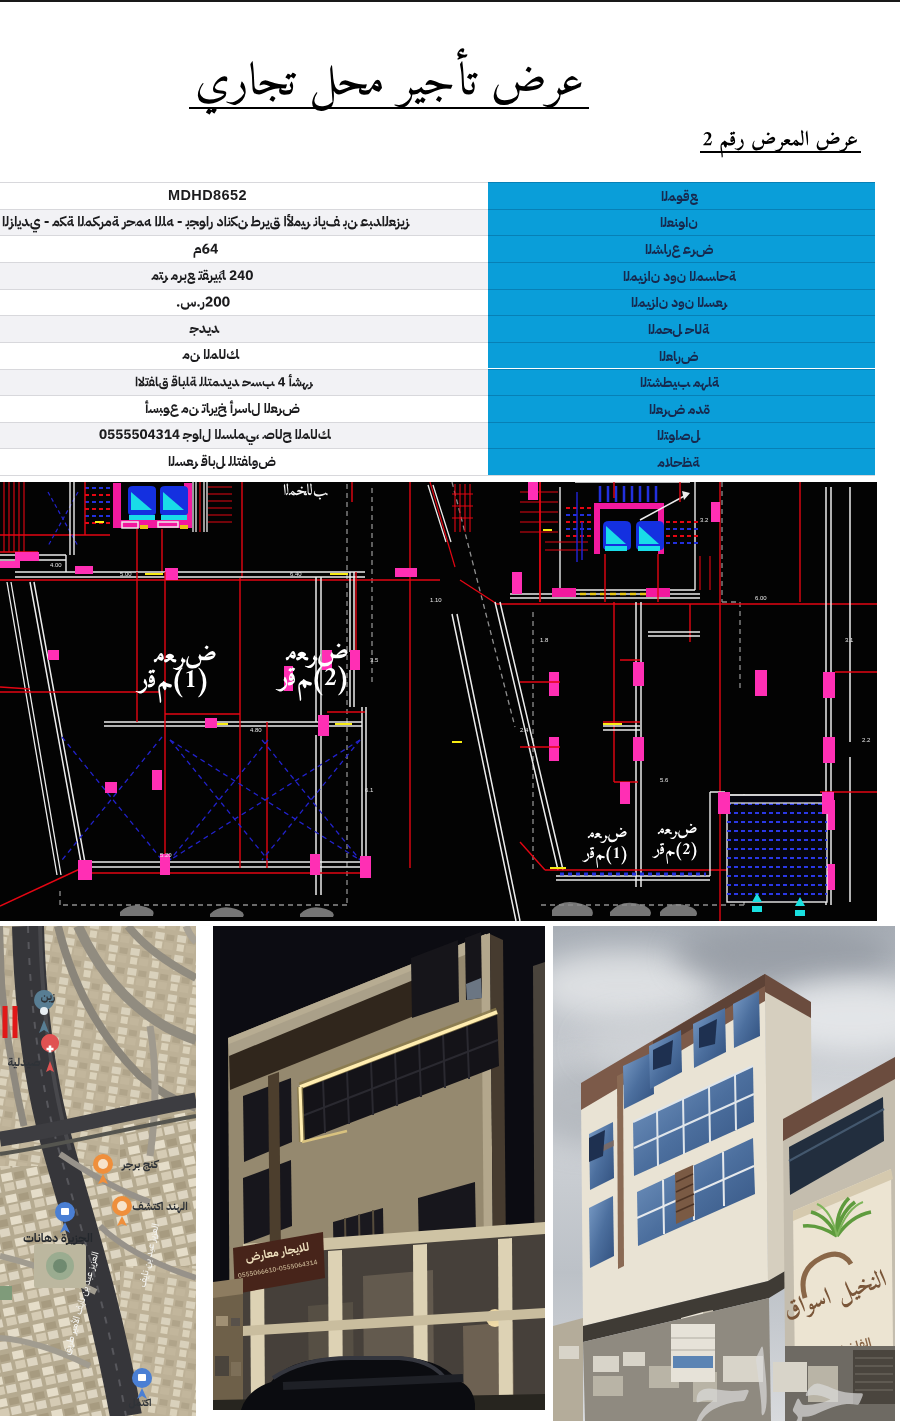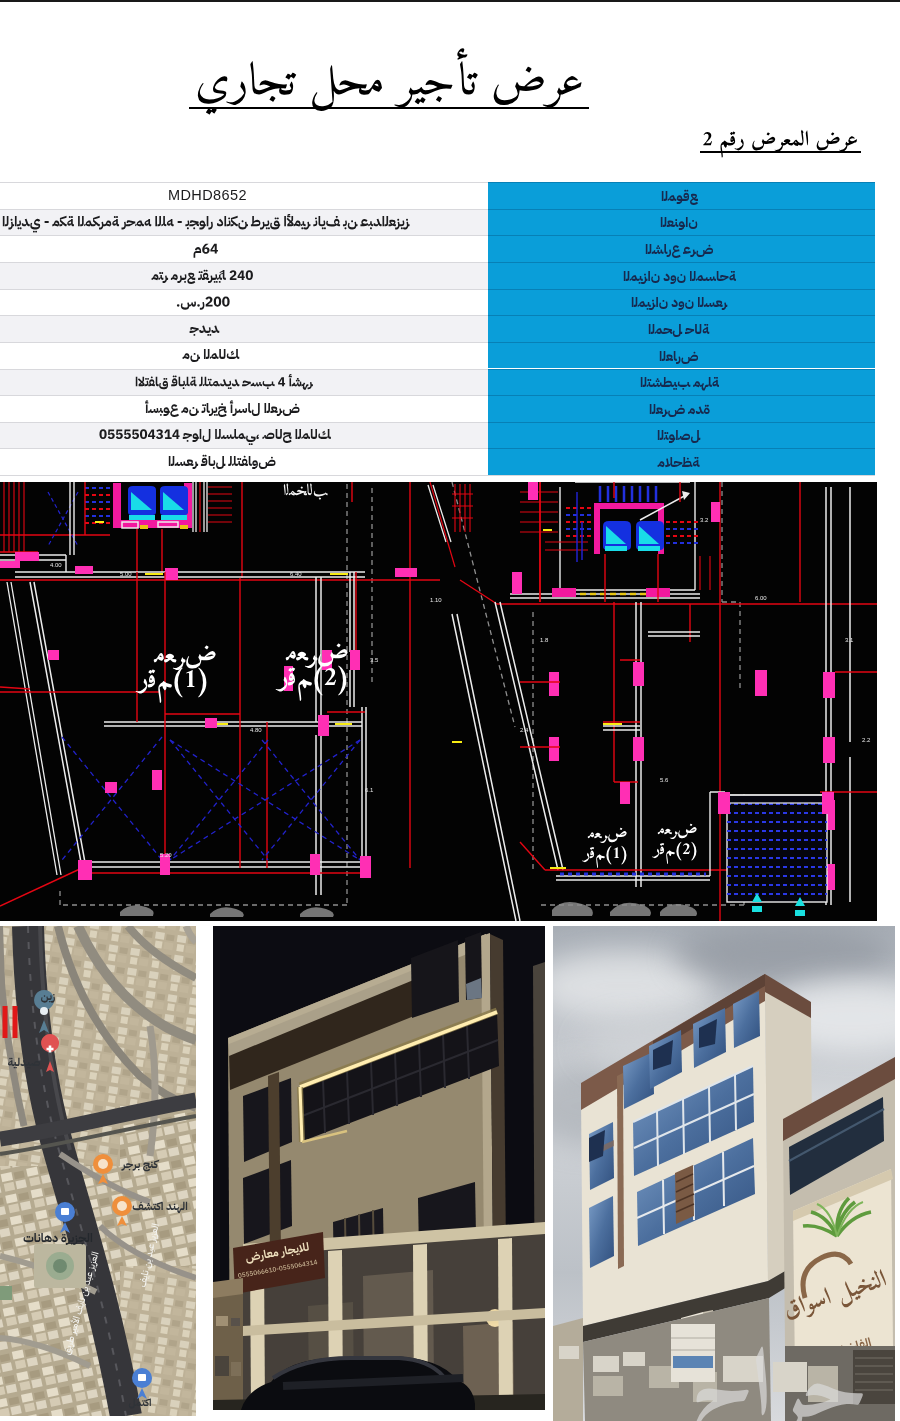--- a/index.html
+++ b/index.html
@@ -123,21 +123,21 @@
       <path transform="translate(0,16.88) scale(0.013500,-0.013500)" fill="#17294e" d="M60 740H180V0H60Z M210 120 240 150H284Q322 150 334 164Q347 179 347 210V740H467V210Q467 103 426 52Q384 1 284 0H210Z M497 120 527 150H557Q637 150 637 220V363H747V220Q747 150 817 150H857V30L827 0Q747 0 705 32Q664 65 650 135H644Q630 65 596 32Q562 0 497 0ZM761 443Q735 443 719 459Q702 475 702 510Q702 545 719 561Q735 577 761 577H781Q807 577 823 561Q840 545 840 510Q840 475 823 459Q807 443 781 443ZM603 443Q577 443 561 459Q544 475 544 510Q544 545 561 561Q577 577 603 577H623Q649 577 665 561Q682 545 682 510Q682 475 665 459Q649 443 623 443Z M887 -90H951Q1046 -90 1103 -66Q1161 -42 1185 0H1069Q988 0 943 48Q897 95 897 180Q897 232 913 276Q928 321 955 354Q983 386 1021 404Q1058 423 1102 423Q1193 423 1246 351Q1299 279 1304 150H1355V30L1325 0H1291Q1263 -115 1181 -178Q1098 -240 961 -240H887ZM997 200Q997 173 1019 162Q1041 150 1079 150H1204V153Q1204 207 1171 240Q1139 273 1089 273Q1050 273 1023 252Q997 232 997 200Z M1415 740H1535V0H1415Z M1815 220Q1815 177 1839 161L1883 237Q1918 298 1955 341Q1991 384 2031 411Q2071 438 2115 450Q2160 463 2211 463Q2329 463 2388 398Q2447 334 2447 219Q2447 106 2383 53Q2319 0 2181 0H1895Q1815 0 1773 32Q1732 65 1718 135H1712Q1698 65 1664 32Q1630 0 1565 0V120L1595 150H1625Q1705 150 1705 220V283H1815ZM2181 150Q2229 150 2261 154Q2292 157 2311 166Q2331 174 2339 189Q2347 204 2347 228Q2347 271 2319 292Q2291 313 2226 313H2196Q2151 313 2117 310Q2083 306 2057 296Q2031 286 2010 268Q1989 250 1970 221L1927 156L1930 150Z M2798 -240Q2659 -240 2588 -168Q2517 -97 2517 34Q2517 79 2530 136Q2542 192 2564 245L2660 217Q2640 174 2628 130Q2617 86 2617 54Q2617 -9 2654 -44Q2692 -78 2758 -78H2838Q2877 -78 2904 -68Q2931 -59 2948 -38Q2964 -16 2972 18Q2979 53 2979 103V740H3099V150H3210V30L3180 0H3091Q3071 -123 3000 -182Q2929 -240 2798 -240Z"></path>
     </g>
   </svg>
 
 <svg style="position:absolute;left:658.2px;top:450.0px;overflow:visible" width="41.6" height="25.6">
     <g>
       <path transform="translate(0,16.88) scale(0.013500,-0.013500)" fill="#17294e" d="M117 56Q94 25 60 12Q25 0 -30 0V120L0 150Q37 150 54 161Q71 172 82 200L110 269Q123 301 139 329Q155 357 177 378Q199 399 226 411Q254 423 290 423Q384 423 432 349Q479 275 479 144V115L384 -26ZM172 195 373 134V144Q373 204 344 238Q315 272 265 272Q233 272 210 255Q186 238 174 201Z M524 116 686 154 608 595 726 616 803 184Q839 195 862 208Q886 221 900 238Q914 254 920 276Q925 299 925 329V740H1045V220Q1045 150 1115 150H1155V30L1125 0Q1028 1 983 50Q938 99 938 204V214H932Q918 131 884 85Q851 39 792 25L558 -30Z M1125 120 1155 150H1224Q1280 150 1325 152Q1369 153 1409 159Q1449 165 1487 177Q1525 189 1568 210L1605 228V233L1445 267L1294 304V229H1179V306Q1179 377 1209 410Q1240 443 1303 443Q1311 443 1319 442Q1328 441 1339 439Q1351 437 1367 433Q1383 429 1407 423L1600 373Q1640 362 1686 356Q1732 350 1777 350H1797V200H1719L1625 136Q1559 91 1507 64Q1454 38 1407 24Q1360 9 1316 4Q1272 0 1224 0H1125Z M2518 0Q2483 0 2451 8Q2420 17 2392 40Q2328 0 2210 0H1787V120L1817 150H1862L1887 193V740H2007V484L1995 367L2003 363Q2054 416 2112 440Q2170 463 2240 463Q2358 463 2417 398Q2476 334 2476 219Q2476 181 2469 153Q2494 150 2518 150H2548V30ZM2210 150Q2258 150 2289 154Q2321 157 2341 166Q2360 174 2368 189Q2376 204 2376 228Q2376 271 2348 292Q2320 313 2255 313H2225Q2180 313 2146 310Q2112 306 2086 296Q2060 286 2039 268Q2018 250 1999 221L1956 156L1959 150ZM2200 543Q2174 543 2157 559Q2141 575 2141 610Q2141 645 2157 661Q2174 677 2200 677H2220Q2246 677 2263 661Q2279 645 2279 610Q2279 575 2263 559Q2246 543 2220 543Z M3048 0Q2957 1 2915 44Q2873 88 2873 164V169H2867Q2859 134 2848 110Q2838 86 2822 72Q2806 57 2784 50Q2762 44 2732 44Q2660 44 2624 82Q2588 121 2588 191Q2588 273 2634 324Q2679 376 2756 414L2868 470V525H2988V204Q2988 174 3002 162Q3015 150 3048 150H3078V30ZM2765 194Q2823 194 2846 205Q2868 216 2868 245V365L2794 330Q2767 317 2748 307Q2728 297 2714 286Q2701 276 2694 265Q2688 254 2688 240Q2688 215 2704 204Q2721 194 2765 194ZM2919 605Q2893 605 2876 621Q2860 637 2860 672Q2860 707 2876 723Q2893 739 2919 739H2939Q2965 739 2982 723Q2998 707 2998 672Q2998 637 2982 621Q2965 605 2939 605ZM2761 605Q2735 605 2718 621Q2702 637 2702 672Q2702 707 2718 723Q2735 739 2761 739H2781Q2807 739 2824 723Q2840 707 2840 672Q2840 637 2824 621Q2807 605 2781 605Z"></path>
     </g>
   </svg>
 
-<div class="abs" style="left:168px;top:187px;width:80px;height:16px;font-weight:normal;font-size:14.5px;letter-spacing:0.4px;color:#1c1c1e">MDHD8652</div>
+<div class="abs" style="left:168px;top:187px;width:80px;height:16px;font-weight:bold;font-size:14.5px;letter-spacing:0.4px;color:#1c1c1e">MDHD8652</div>
 
 <svg style="position:absolute;left:2.0px;top:208.8px;overflow:visible" width="407.6" height="26.2">
     <g>
       <path transform="translate(0,17.25) scale(0.013800,-0.013800)" fill="#1c1c1e" d="M60 740H180V0H60Z M210 120 240 150H284Q322 150 334 164Q347 179 347 210V740H467V210Q467 103 426 52Q384 1 284 0H210Z M467 -90H507Q598 -90 641 -53Q683 -16 682 70Q682 93 679 118Q676 144 671 173L650 306L759 323L774 230Q778 208 781 188Q783 168 785 150H877V30L847 0H785Q768 -111 697 -176Q627 -240 508 -240H467ZM681 403Q655 403 639 419Q622 435 622 470Q622 505 639 521Q655 537 681 537H701Q727 537 743 521Q760 505 760 470Q760 435 743 419Q727 403 701 403Z M937 740H1057V0H937Z M1342 -215Q1316 -215 1299 -199Q1283 -183 1283 -148Q1283 -113 1299 -97Q1316 -81 1342 -81H1362Q1388 -81 1405 -97Q1421 -113 1421 -148Q1421 -183 1405 -199Q1388 -215 1362 -215ZM1184 -215Q1158 -215 1141 -199Q1125 -183 1125 -148Q1125 -113 1141 -97Q1158 -81 1184 -81H1204Q1230 -81 1247 -97Q1263 -113 1263 -148Q1263 -183 1247 -199Q1230 -215 1204 -215ZM1087 120 1117 150H1146Q1182 150 1205 153Q1229 156 1243 164Q1258 171 1263 182Q1269 194 1269 211Q1269 226 1267 250Q1264 273 1257 311L1240 404L1349 422L1364 329Q1369 302 1372 269Q1375 236 1375 211Q1375 102 1321 51Q1268 0 1146 0H1087Z M1579 0Q1509 0 1472 35Q1435 70 1435 147V214H1550V150H1687Q1720 150 1735 160Q1751 170 1751 193Q1751 204 1747 219Q1742 234 1737 249L1649 502L1777 547L1878 258Q1889 225 1900 204Q1911 183 1923 171Q1936 159 1951 154Q1965 150 1985 150H2015V30L1985 0Q1943 0 1912 6Q1881 12 1857 28Q1832 44 1813 70Q1793 96 1775 137L1771 135Q1765 99 1755 73Q1744 47 1728 31Q1712 15 1689 8Q1666 0 1634 0Z M2391 -240Q2311 -240 2247 -222Q2184 -203 2140 -168Q2096 -132 2073 -82Q2050 -31 2050 34Q2050 79 2063 136Q2075 192 2097 245L2193 217Q2173 174 2161 130Q2150 86 2150 54Q2150 -9 2203 -44Q2256 -78 2351 -78H2431Q2534 -78 2595 -48Q2655 -19 2663 35L2510 61Q2418 76 2370 119Q2322 162 2322 239Q2322 290 2341 342Q2360 395 2395 438Q2429 481 2477 508Q2524 536 2581 536Q2644 536 2691 503Q2739 470 2768 413L2661 318Q2646 344 2619 365Q2592 386 2551 386Q2526 386 2503 376Q2480 367 2462 352Q2444 336 2433 316Q2422 296 2422 275Q2422 247 2449 232Q2477 218 2534 208L2659 187Q2716 177 2740 144Q2764 112 2764 50Q2764 -19 2739 -73Q2713 -127 2665 -164Q2617 -201 2548 -220Q2479 -240 2391 -240ZM2460 -455Q2434 -455 2417 -439Q2401 -423 2401 -388Q2401 -353 2417 -337Q2434 -321 2460 -321H2480Q2506 -321 2523 -337Q2539 -353 2539 -388Q2539 -423 2523 -439Q2506 -455 2480 -455ZM2302 -455Q2276 -455 2259 -439Q2243 -423 2243 -388Q2243 -353 2259 -337Q2276 -321 2302 -321H2322Q2348 -321 2365 -337Q2381 -353 2381 -388Q2381 -423 2365 -439Q2348 -455 2322 -455Z M3087 233V377H3384V233Z M3790 56Q3767 25 3733 12Q3698 0 3643 0V120L3673 150Q3710 150 3727 161Q3744 172 3755 200L3783 269Q3796 301 3812 329Q3828 357 3850 378Q3872 399 3899 411Q3927 423 3963 423Q4057 423 4105 349Q4152 275 4152 144V115L4057 -26ZM3845 195 4046 134V144Q4046 204 4017 238Q3988 272 3938 272Q3906 272 3883 255Q3859 238 3847 201Z M4157 120 4187 150H4281Q4317 150 4331 158Q4344 165 4344 184Q4344 197 4337 208Q4330 218 4313 232L4197 336V600L4677 752V620L4247 485V479L4502 246Q4534 216 4559 198Q4585 179 4607 168Q4628 158 4647 154Q4666 150 4687 150V30L4657 0Q4623 0 4595 6Q4568 13 4541 30Q4514 48 4485 78Q4455 107 4418 153L4391 186L4386 183Q4390 164 4390 143Q4390 113 4381 87Q4372 61 4355 42Q4338 22 4314 11Q4290 0 4260 0H4157Z M5187 0Q5096 1 5054 44Q5012 88 5012 164V169H5006Q4998 134 4987 110Q4977 86 4961 72Q4945 57 4923 50Q4901 44 4871 44Q4799 44 4763 82Q4727 121 4727 191Q4727 273 4773 324Q4818 376 4895 414L5007 470V525H5127V204Q5127 174 5141 162Q5154 150 5187 150H5217V30ZM4904 194Q4962 194 4985 205Q5007 216 5007 245V365L4933 330Q4906 317 4887 307Q4867 297 4853 286Q4840 276 4833 265Q4827 254 4827 240Q4827 215 4843 204Q4860 194 4904 194ZM5058 605Q5032 605 5015 621Q4999 637 4999 672Q4999 707 5015 723Q5032 739 5058 739H5078Q5104 739 5121 723Q5137 707 5137 672Q5137 637 5121 621Q5104 605 5078 605ZM4900 605Q4874 605 4857 621Q4841 637 4841 672Q4841 707 4857 723Q4874 739 4900 739H4920Q4946 739 4963 723Q4979 707 4979 672Q4979 637 4963 621Q4946 605 4920 605Z M5513 740H5633V0H5513Z M5663 120 5693 150H5737Q5775 150 5787 164Q5800 179 5800 210V740H5920V210Q5920 103 5879 52Q5837 1 5737 0H5663Z M5950 120 5980 150H6067Q6066 156 6066 162Q6066 168 6066 174Q6066 295 6206 376L6270 413H6402L6481 201Q6492 170 6508 160Q6525 150 6558 150H6588V30L6558 0Q6492 0 6454 20Q6416 41 6391 85L6385 84V0H6258Q6185 0 6141 30Q6097 59 6079 104H6070Q6042 0 5950 0ZM6157 188Q6157 166 6174 158Q6191 150 6215 150H6362L6312 282L6221 246Q6189 233 6173 220Q6157 206 6157 188Z M6558 120 6588 150H6682Q6718 150 6732 158Q6745 165 6745 184Q6745 197 6738 208Q6731 218 6714 232L6598 336V600L7078 752V620L6648 485V479L6903 246Q6935 216 6960 198Q6986 179 7008 168Q7029 158 7048 154Q7067 150 7088 150V30L7058 0Q7024 0 6996 6Q6969 13 6942 30Q6915 48 6886 78Q6856 107 6819 153L6792 186L6787 183Q6791 164 6791 143Q6791 113 6782 87Q6773 61 6756 42Q6739 22 6715 11Q6691 0 6661 0H6558Z M7028 -90H7068Q7159 -90 7202 -53Q7244 -16 7243 70Q7243 93 7240 118Q7237 144 7232 173L7211 306L7320 323L7335 230Q7339 208 7342 188Q7344 168 7346 150H7438V30L7408 0H7346Q7329 -111 7258 -176Q7188 -240 7069 -240H7028Z M7555 56Q7532 25 7498 12Q7463 0 7408 0V120L7438 150Q7475 150 7492 161Q7509 172 7520 200L7548 269Q7561 301 7577 329Q7593 357 7615 378Q7637 399 7664 411Q7692 423 7728 423Q7822 423 7870 349Q7917 275 7917 144V115L7822 -26ZM7610 195 7811 134V144Q7811 204 7782 238Q7753 272 7703 272Q7671 272 7648 255Q7624 238 7612 201Z M8452 0Q8361 1 8319 44Q8277 88 8277 164V169H8271Q8263 134 8252 110Q8242 86 8226 72Q8210 57 8188 50Q8166 44 8136 44Q8064 44 8028 82Q7992 121 7992 191Q7992 273 8038 324Q8083 376 8160 414L8272 470V525H8392V204Q8392 174 8406 162Q8419 150 8452 150H8482V30ZM8169 194Q8227 194 8250 205Q8272 216 8272 245V365L8198 330Q8171 317 8152 307Q8132 297 8118 286Q8105 276 8098 265Q8092 254 8092 240Q8092 215 8108 204Q8125 194 8169 194ZM8323 605Q8297 605 8280 621Q8264 637 8264 672Q8264 707 8280 723Q8297 739 8323 739H8343Q8369 739 8386 723Q8402 707 8402 672Q8402 637 8386 621Q8369 605 8343 605ZM8165 605Q8139 605 8122 621Q8106 637 8106 672Q8106 707 8122 723Q8139 739 8165 739H8185Q8211 739 8228 723Q8244 707 8244 672Q8244 637 8228 621Q8211 605 8185 605Z M8658 -90H8698Q8789 -90 8832 -53Q8874 -16 8873 70Q8873 93 8870 118Q8867 144 8862 173L8841 306L8950 323L8965 230Q8973 182 8978 142Q8982 101 8982 75Q8982 3 8964 -55Q8946 -113 8910 -154Q8874 -196 8821 -218Q8768 -240 8699 -240H8658Z M8987 120 9017 150H9086Q9142 150 9187 152Q9231 153 9271 159Q9311 165 9349 177Q9387 189 9430 210L9467 228V233L9307 267L9156 304V229H9041V306Q9041 377 9071 410Q9102 443 9165 443Q9173 443 9181 442Q9190 441 9201 439Q9213 437 9229 433Q9245 429 9269 423L9462 373Q9502 362 9548 356Q9594 350 9639 350H9659V200H9581L9487 136Q9421 91 9369 64Q9316 38 9269 24Q9222 9 9178 4Q9134 0 9086 0H8987Z M9649 120 9679 150H9766Q9765 156 9765 162Q9765 168 9765 174Q9765 295 9905 376L9969 413H10101L10180 201Q10191 170 10207 160Q10224 150 10257 150H10287V30L10257 0Q10191 0 10153 20Q10115 41 10090 85L10084 84V0H9957Q9884 0 9840 30Q9796 59 9778 104H9769Q9741 0 9649 0ZM9856 188Q9856 166 9873 158Q9890 150 9914 150H10061L10011 282L9920 246Q9888 233 9872 220Q9856 206 9856 188Z M10787 0Q10696 1 10654 44Q10612 88 10612 164V169H10606Q10598 134 10587 110Q10577 86 10561 72Q10545 57 10523 50Q10501 44 10471 44Q10399 44 10363 82Q10327 121 10327 191Q10327 273 10373 324Q10418 376 10495 414L10607 470V525H10727V204Q10727 174 10741 162Q10754 150 10787 150H10817V30ZM10504 194Q10562 194 10585 205Q10607 216 10607 245V365L10533 330Q10506 317 10487 307Q10467 297 10453 286Q10440 276 10433 265Q10427 254 10427 240Q10427 215 10443 204Q10460 194 10504 194Z M11113 740H11233V0H11113Z M11263 120 11293 150H11337Q11375 150 11387 164Q11400 179 11400 210V740H11520V210Q11520 103 11479 52Q11437 1 11337 0H11263Z M11550 120 11580 150H11605Q11685 150 11685 220V740H11805V220Q11805 150 11875 150H11910V30L11880 0Q11798 0 11755 32Q11712 65 11698 135H11692Q11679 65 11646 32Q11613 0 11550 0Z M12410 0Q12319 1 12277 44Q12235 88 12235 164V169H12229Q12221 134 12210 110Q12200 86 12184 72Q12168 57 12146 50Q12124 44 12094 44Q12022 44 11986 82Q11950 121 11950 191Q11950 273 11996 324Q12041 376 12118 414L12230 470V525H12350V204Q12350 174 12364 162Q12377 150 12410 150H12440V30ZM12127 194Q12185 194 12208 205Q12230 216 12230 245V365L12156 330Q12129 317 12110 307Q12090 297 12076 286Q12063 276 12056 265Q12050 254 12050 240Q12050 215 12066 204Q12083 194 12127 194Z M12729 233V377H13026V233Z M13285 120 13315 150H13344Q13380 150 13403 153Q13427 156 13441 164Q13456 171 13461 182Q13467 194 13467 211Q13467 226 13465 250Q13462 273 13455 311L13438 404L13547 422L13562 329Q13567 302 13570 269Q13573 236 13573 211Q13573 102 13519 51Q13466 0 13344 0H13285ZM13460 -215Q13434 -215 13417 -199Q13401 -183 13401 -148Q13401 -113 13417 -97Q13434 -81 13460 -81H13480Q13506 -81 13523 -97Q13539 -113 13539 -148Q13539 -183 13523 -199Q13506 -215 13480 -215Z M13573 120 13603 150H13672Q13728 150 13773 152Q13817 153 13857 159Q13897 165 13935 177Q13973 189 14016 210L14053 228V233L13893 267L13742 304V229H13627V306Q13627 377 13657 410Q13688 443 13751 443Q13759 443 13767 442Q13776 441 13787 439Q13799 437 13815 433Q13831 429 13855 423L14048 373Q14088 362 14134 356Q14180 350 14225 350H14245V200H14175Q14176 172 14191 161Q14207 150 14245 150H14275V30L14245 0Q14170 1 14129 34Q14087 68 14077 139L14073 136Q14007 91 13955 64Q13902 38 13855 24Q13808 9 13764 4Q13720 0 13672 0H13573ZM13918 -215Q13892 -215 13875 -199Q13859 -183 13859 -148Q13859 -113 13875 -97Q13892 -81 13918 -81H13938Q13964 -81 13981 -97Q13997 -113 13997 -148Q13997 -183 13981 -199Q13964 -215 13938 -215Z M14305 -90H14369Q14464 -90 14521 -66Q14579 -42 14603 0H14487Q14406 0 14361 48Q14315 95 14315 180Q14315 232 14331 276Q14346 321 14373 354Q14401 386 14439 404Q14476 423 14520 423Q14611 423 14664 351Q14717 279 14722 150H14773V30L14743 0H14709Q14681 -115 14599 -178Q14516 -240 14379 -240H14305ZM14415 200Q14415 173 14437 162Q14459 150 14497 150H14622V153Q14622 207 14589 240Q14557 273 14507 273Q14468 273 14441 252Q14415 232 14415 200Z M14833 740H14953V0H14833Z M14953 -90H14993Q15084 -90 15127 -53Q15169 -16 15168 70Q15168 93 15165 118Q15162 144 15157 173L15136 306L15245 323L15260 230Q15268 182 15273 142Q15277 101 15277 75Q15277 3 15259 -55Q15241 -113 15205 -154Q15169 -196 15116 -218Q15063 -240 14994 -240H14953Z M15722 0Q15652 0 15615 35Q15578 70 15578 147V214H15693V150H15846Q15913 150 15913 202Q15913 214 15907 228Q15901 241 15888 258Q15875 275 15854 296Q15834 317 15804 345L15705 437L15807 547L15888 467Q15925 430 15951 398Q15977 366 15993 335Q16009 304 16016 272Q16023 239 16023 202Q16023 106 15974 53Q15925 0 15836 0Z M16118 740H16238V0H16118Z M16268 120 16298 150H16327Q16363 150 16386 153Q16410 156 16424 164Q16439 171 16444 182Q16450 194 16450 211Q16450 226 16448 250Q16445 273 16438 311L16421 404L16530 422L16545 329Q16550 302 16553 269Q16556 236 16556 211Q16556 102 16502 51Q16449 0 16327 0H16268ZM16450 502Q16424 502 16408 518Q16391 534 16391 569Q16391 604 16408 620Q16424 636 16450 636H16470Q16496 636 16512 620Q16529 604 16529 569Q16529 534 16512 518Q16496 502 16470 502Z M16556 120 16586 150H16680Q16716 150 16730 158Q16743 165 16743 184Q16743 197 16736 208Q16729 218 16712 232L16596 336V600L17076 752V620L16646 485V479L16901 246Q16933 216 16958 198Q16984 179 17006 168Q17027 158 17046 154Q17065 150 17086 150V30L17056 0Q17022 0 16994 6Q16967 13 16940 30Q16913 48 16884 78Q16854 107 16817 153L16790 186L16785 183Q16789 164 16789 143Q16789 113 16780 87Q16771 61 16754 42Q16737 22 16713 11Q16689 0 16659 0H16556Z M17432 -240Q17278 -240 17200 -168Q17121 -97 17121 34Q17121 79 17134 136Q17146 192 17168 245L17264 217Q17244 174 17232 130Q17221 86 17221 54Q17221 -9 17266 -44Q17311 -78 17392 -78H17472Q17557 -78 17597 -39Q17637 0 17637 83Q17637 106 17632 142Q17627 178 17620 210L17600 303L17708 324L17727 232Q17731 214 17734 192Q17737 171 17739 150H17829V30L17799 0H17737Q17720 -123 17646 -182Q17571 -240 17432 -240ZM17422 298Q17396 298 17380 314Q17363 330 17363 365Q17363 400 17380 416Q17396 432 17422 432H17442Q17468 432 17484 416Q17501 400 17501 365Q17501 330 17484 314Q17468 298 17442 298Z M18243 367 18251 363Q18302 416 18360 440Q18418 463 18488 463Q18606 463 18665 398Q18724 334 18724 219Q18724 106 18660 53Q18596 0 18458 0H18035V120L18065 150H18110L18135 193V740H18255V484ZM18458 150Q18506 150 18537 154Q18569 157 18589 166Q18608 174 18616 189Q18624 204 18624 228Q18624 271 18596 292Q18568 313 18503 313H18473Q18428 313 18394 310Q18360 306 18334 296Q18308 286 18287 268Q18266 250 18247 221L18204 156L18207 150Z M18699 -90H18739Q18830 -90 18873 -53Q18915 -16 18914 70Q18914 93 18911 118Q18908 144 18903 173L18882 306L18991 323L19006 230Q19010 208 19013 188Q19015 168 19017 150H19109V30L19079 0H19017Q19000 -111 18929 -176Q18859 -240 18740 -240H18699Z M19334 -215Q19308 -215 19291 -199Q19275 -183 19275 -148Q19275 -113 19291 -97Q19308 -81 19334 -81H19354Q19380 -81 19397 -97Q19413 -113 19413 -148Q19413 -183 19397 -199Q19380 -215 19354 -215ZM19176 -215Q19150 -215 19133 -199Q19117 -183 19117 -148Q19117 -113 19133 -97Q19150 -81 19176 -81H19196Q19222 -81 19239 -97Q19255 -113 19255 -148Q19255 -183 19239 -199Q19222 -215 19196 -215ZM19079 120 19109 150H19138Q19174 150 19197 153Q19221 156 19235 164Q19250 171 19255 182Q19261 194 19261 211Q19261 226 19259 250Q19256 273 19249 311L19232 404L19341 422L19356 329Q19361 302 19364 269Q19367 236 19367 211Q19367 102 19313 51Q19260 0 19138 0H19079Z M19773 -230Q19604 -230 19518 -158Q19432 -86 19432 45Q19432 90 19445 146Q19457 203 19479 256L19575 228Q19555 185 19543 141Q19532 97 19532 65Q19532 2 19585 -33Q19638 -68 19733 -68H19813Q19897 -68 19941 -52Q19985 -37 19999 0H19873Q19792 0 19747 48Q19701 95 19701 180Q19701 232 19717 276Q19732 321 19759 354Q19787 386 19825 404Q19862 423 19906 423Q19995 423 20048 351Q20101 279 20108 150H20159V30L20129 0H20101Q20092 -63 20069 -107Q20045 -151 20005 -178Q19966 -205 19909 -218Q19851 -230 19773 -230ZM19801 200Q19801 173 19823 162Q19845 150 19883 150H20008Q20006 206 19973 240Q19941 273 19893 273Q19854 273 19827 252Q19801 232 19801 200ZM19975 503Q19949 503 19933 519Q19916 535 19916 570Q19916 605 19933 621Q19949 637 19975 637H19995Q20021 637 20037 621Q20054 605 20054 570Q20054 535 20037 519Q20021 503 19995 503ZM19817 503Q19791 503 19775 519Q19758 535 19758 570Q19758 605 19775 621Q19791 637 19817 637H19837Q19863 637 19879 621Q19896 605 19896 570Q19896 535 19879 519Q19863 503 19837 503Z M20455 740H20575V0H20455Z M20675 150 20847 305 20615 523 20702 617 20942 391Q20959 410 20967 432Q20974 455 20974 492V740H21094V492Q21094 466 21089 444Q21085 422 21075 402Q21066 382 21050 364Q21034 345 21012 325L21047 293Q21068 273 21083 255Q21098 237 21107 219Q21116 201 21120 182Q21124 162 21124 140Q21124 110 21113 84Q21103 59 21085 40Q21066 21 21041 10Q21016 0 20986 0H20675ZM20914 243 20808 154 20809 150H21014ZM20662 739H20704L20705 744Q20685 766 20685 797Q20685 839 20715 866Q20746 894 20794 894Q20823 894 20850 882Q20877 870 20897 849L20849 782Q20825 806 20794 806Q20777 806 20767 798Q20756 790 20756 779Q20756 746 20825 746H20899V658H20662Z M21276 56Q21253 25 21219 12Q21184 0 21129 0V120L21159 150Q21196 150 21213 161Q21230 172 21241 200L21269 269Q21282 301 21298 329Q21314 357 21336 378Q21358 399 21385 411Q21413 423 21449 423Q21543 423 21591 349Q21638 275 21638 144V115L21543 -26ZM21331 195 21532 134V144Q21532 204 21503 238Q21474 272 21424 272Q21392 272 21369 255Q21345 238 21333 201Z M21643 120 21673 150H21703Q21783 150 21783 220V363H21893V220Q21893 150 21963 150H22003V30L21973 0Q21893 0 21851 32Q21810 65 21796 135H21790Q21776 65 21742 32Q21708 0 21643 0ZM21907 -215Q21881 -215 21865 -199Q21848 -183 21848 -148Q21848 -113 21865 -97Q21881 -81 21907 -81H21927Q21953 -81 21969 -97Q21986 -113 21986 -148Q21986 -183 21969 -199Q21953 -215 21927 -215ZM21749 -215Q21723 -215 21707 -199Q21690 -183 21690 -148Q21690 -113 21707 -97Q21723 -81 21749 -81H21769Q21795 -81 21811 -97Q21828 -113 21828 -148Q21828 -183 21811 -199Q21795 -215 21769 -215Z M21943 -90H21983Q22074 -90 22117 -53Q22159 -16 22158 70Q22158 93 22155 118Q22152 144 22147 173L22126 306L22235 323L22250 230Q22254 208 22257 188Q22259 168 22261 150H22353V30L22323 0H22261Q22244 -111 22173 -176Q22103 -240 21984 -240H21943Z M22559 120 22589 150H22618Q22654 150 22677 153Q22701 156 22715 164Q22730 171 22735 182Q22741 194 22741 211Q22741 226 22739 250Q22736 273 22729 311L22712 404L22821 422L22836 329Q22841 302 22844 269Q22847 236 22847 211Q22847 102 22793 51Q22740 0 22618 0H22559ZM22741 502Q22715 502 22699 518Q22682 534 22682 569Q22682 604 22699 620Q22715 636 22741 636H22761Q22787 636 22803 620Q22820 604 22820 569Q22820 534 22803 518Q22787 502 22761 502Z M23136 0Q23035 0 22986 48Q22937 96 22937 204V740H23057V224Q23057 179 23075 164Q23093 150 23137 150H23167V30L23137 0Z M23392 -215Q23366 -215 23349 -199Q23333 -183 23333 -148Q23333 -113 23349 -97Q23366 -81 23392 -81H23412Q23438 -81 23455 -97Q23471 -113 23471 -148Q23471 -183 23455 -199Q23438 -215 23412 -215ZM23234 -215Q23208 -215 23191 -199Q23175 -183 23175 -148Q23175 -113 23191 -97Q23208 -81 23234 -81H23254Q23280 -81 23297 -97Q23313 -113 23313 -148Q23313 -183 23297 -199Q23280 -215 23254 -215ZM23137 120 23167 150H23196Q23232 150 23255 153Q23279 156 23293 164Q23308 171 23313 182Q23319 194 23319 211Q23319 226 23317 250Q23314 273 23307 311L23290 404L23399 422L23414 329Q23419 302 23422 269Q23425 236 23425 211Q23425 102 23371 51Q23318 0 23196 0H23137Z M23886 -12Q23777 -12 23703 0Q23628 12 23582 40Q23536 67 23515 111Q23495 155 23495 220Q23495 260 23505 308Q23516 356 23535 403L23631 375Q23614 341 23605 310Q23595 278 23595 253Q23595 224 23607 204Q23619 185 23646 173Q23673 161 23717 156Q23761 150 23826 150H24124L24126 155Q24088 193 24073 236Q24059 278 24059 318Q24059 363 24073 402Q24087 442 24113 472Q24139 501 24175 518Q24212 535 24256 535Q24300 535 24337 518Q24373 501 24399 472Q24425 442 24439 402Q24453 363 24453 318Q24453 278 24439 236Q24424 193 24386 155L24388 150H24499V30L24469 0H24459Q24405 0 24354 14Q24303 28 24257 64Q24211 28 24119 8Q24026 -12 23886 -12ZM24256 163Q24307 192 24333 224Q24359 255 24359 295Q24359 337 24331 361Q24303 385 24262 385H24250Q24209 385 24181 361Q24153 337 24153 295Q24153 255 24179 224Q24205 192 24256 163ZM24247 617Q24221 617 24205 633Q24188 649 24188 684Q24188 719 24205 735Q24221 751 24247 751H24267Q24293 751 24309 735Q24326 719 24326 684Q24326 649 24309 633Q24293 617 24267 617Z M24705 120 24735 150H24764Q24800 150 24823 153Q24847 156 24861 164Q24876 171 24881 182Q24887 194 24887 211Q24887 226 24885 250Q24882 273 24875 311L24858 404L24967 422L24982 329Q24987 302 24990 269Q24993 236 24993 211Q24993 102 24939 51Q24886 0 24764 0H24705ZM24880 -215Q24854 -215 24837 -199Q24821 -183 24821 -148Q24821 -113 24837 -97Q24854 -81 24880 -81H24900Q24926 -81 24943 -97Q24959 -113 24959 -148Q24959 -183 24943 -199Q24926 -215 24900 -215Z M25369 -240Q25215 -240 25137 -168Q25058 -97 25058 34Q25058 79 25071 136Q25083 192 25105 245L25201 217Q25181 174 25169 130Q25158 86 25158 54Q25158 -9 25203 -44Q25248 -78 25329 -78H25409Q25494 -78 25534 -39Q25574 0 25574 83Q25574 106 25569 142Q25564 178 25557 210L25537 303L25645 324L25664 232Q25668 214 25671 192Q25674 171 25676 150H25766V30L25736 0H25674Q25657 -123 25583 -182Q25508 -240 25369 -240ZM25359 298Q25333 298 25317 314Q25300 330 25300 365Q25300 400 25317 416Q25333 432 25359 432H25379Q25405 432 25421 416Q25438 400 25438 365Q25438 330 25421 314Q25405 298 25379 298Z M25972 120 26002 150H26082V155Q26062 184 26052 217Q26041 250 26041 288Q26041 337 26058 380Q26076 423 26106 456Q26137 488 26178 506Q26220 525 26269 525Q26350 525 26401 492Q26452 459 26486 402L26379 307Q26357 342 26328 358Q26299 375 26259 375Q26203 375 26172 352Q26141 330 26141 288Q26141 237 26184 210Q26227 182 26305 182Q26331 182 26360 186Q26389 190 26413 197L26510 224L26548 89L26401 44Q26358 31 26318 22Q26278 14 26230 9Q26182 4 26120 2Q26058 0 25972 0Z M26542 120 26572 150H26602Q26682 150 26682 220V363H26792V220Q26792 150 26862 150H26902V30L26872 0Q26792 0 26750 32Q26709 65 26695 135H26689Q26675 65 26641 32Q26607 0 26542 0ZM26727 -215Q26701 -215 26684 -199Q26668 -183 26668 -148Q26668 -113 26684 -97Q26701 -81 26727 -81H26747Q26773 -81 26790 -97Q26806 -113 26806 -148Q26806 -183 26790 -199Q26773 -215 26747 -215Z M27076 0Q27006 0 26969 35Q26932 70 26932 147V214H27047V150H27184Q27217 150 27232 160Q27248 170 27248 193Q27248 204 27244 219Q27239 234 27234 249L27146 502L27274 547L27375 258Q27386 225 27397 204Q27408 183 27420 171Q27433 159 27448 154Q27462 150 27482 150H27512V30L27482 0Q27440 0 27409 6Q27378 12 27354 28Q27329 44 27310 70Q27290 96 27272 137L27268 135Q27262 99 27252 73Q27241 47 27225 31Q27209 15 27186 8Q27163 0 27131 0Z M27572 740H27692V0H27572Z M27722 120 27752 150H27796Q27834 150 27846 164Q27859 179 27859 210V740H27979V210Q27979 103 27938 52Q27896 1 27796 0H27722Z M28009 120 28039 150H28169L28171 155L28074 274V429Q28124 452 28179 464Q28235 477 28288 477Q28404 477 28458 436Q28512 395 28512 307Q28512 280 28507 260Q28502 239 28491 222Q28481 204 28465 188Q28448 172 28424 153L28425 150H28547V30L28517 0H28507Q28453 0 28395 12Q28338 25 28292 54Q28246 25 28195 12Q28144 0 28090 0H28009ZM28170 308 28300 155 28361 205Q28375 217 28385 225Q28395 233 28401 240Q28407 248 28409 256Q28412 263 28412 274Q28412 303 28385 315Q28357 327 28288 327Q28257 327 28225 323Q28193 319 28170 314Z M28487 -90H28527Q28618 -90 28661 -53Q28703 -16 28702 70Q28702 93 28699 118Q28696 144 28691 173L28670 306L28779 323L28794 230Q28798 208 28801 188Q28803 168 28805 150H28897V30L28867 0H28805Q28788 -111 28717 -176Q28647 -240 28528 -240H28487ZM28701 403Q28675 403 28659 419Q28642 435 28642 470Q28642 505 28659 521Q28675 537 28701 537H28721Q28747 537 28763 521Q28780 505 28780 470Q28780 435 28763 419Q28747 403 28721 403Z M29122 -215Q29096 -215 29079 -199Q29063 -183 29063 -148Q29063 -113 29079 -97Q29096 -81 29122 -81H29142Q29168 -81 29185 -97Q29201 -113 29201 -148Q29201 -183 29185 -199Q29168 -215 29142 -215ZM28964 -215Q28938 -215 28921 -199Q28905 -183 28905 -148Q28905 -113 28921 -97Q28938 -81 28964 -81H28984Q29010 -81 29027 -97Q29043 -113 29043 -148Q29043 -183 29027 -199Q29010 -215 28984 -215ZM28867 120 28897 150H28926Q28962 150 28985 153Q29009 156 29023 164Q29038 171 29043 182Q29049 194 29049 211Q29049 226 29047 250Q29044 273 29037 311L29020 404L29129 422L29144 329Q29149 302 29152 269Q29155 236 29155 211Q29155 102 29101 51Q29048 0 28926 0H28867Z M29125 -90H29165Q29256 -90 29299 -53Q29341 -16 29340 70Q29340 93 29337 118Q29334 144 29329 173L29308 306L29417 323L29432 230Q29436 208 29439 188Q29441 168 29443 150H29535V30L29505 0H29443Q29426 -111 29355 -176Q29285 -240 29166 -240H29125ZM29339 403Q29313 403 29297 419Q29280 435 29280 470Q29280 505 29297 521Q29313 537 29339 537H29359Q29385 537 29401 521Q29418 505 29418 470Q29418 435 29401 419Q29385 403 29359 403Z"></path>
     </g>
   </svg>
 
 <svg style="position:absolute;left:193.3px;top:235.5px;overflow:visible" width="25.4" height="26.6">
     <g>
       <path transform="translate(0,17.50) scale(0.014000,-0.014000)" fill="#1c1c1e" d="M40 -66Q40 184 260 184H479Q475 243 442 276Q410 309 361 309Q311 309 286 284Q260 260 251 222L142 257Q151 315 174 354Q196 393 226 416Q257 439 292 449Q326 459 359 459Q461 459 520 382Q580 304 580 161V34H260Q230 34 210 30Q191 25 180 14Q169 3 164 -16Q160 -36 160 -66V-304H40Z M919 -12Q857 -12 808 8Q759 27 725 64Q692 100 675 151Q657 202 657 265Q657 338 679 404Q702 469 737 524Q773 580 817 624Q862 668 907 698H1114Q1050 652 999 610Q948 569 911 527Q873 485 849 442Q824 398 814 348L823 345Q832 365 845 384Q857 403 875 418Q894 432 919 441Q944 450 977 450Q1020 450 1057 434Q1095 419 1123 391Q1150 363 1165 322Q1181 282 1181 233Q1181 179 1163 134Q1144 89 1109 56Q1075 24 1027 6Q979 -12 919 -12ZM919 105Q969 105 997 132Q1025 160 1025 211V229Q1025 280 997 308Q969 335 919 335Q869 335 841 308Q813 280 813 229V211Q813 160 841 132Q869 105 919 105Z M1552 0V134H1245V262L1517 698H1695V250H1783V134H1695V0ZM1365 250H1552V543H1542Z"></path>

